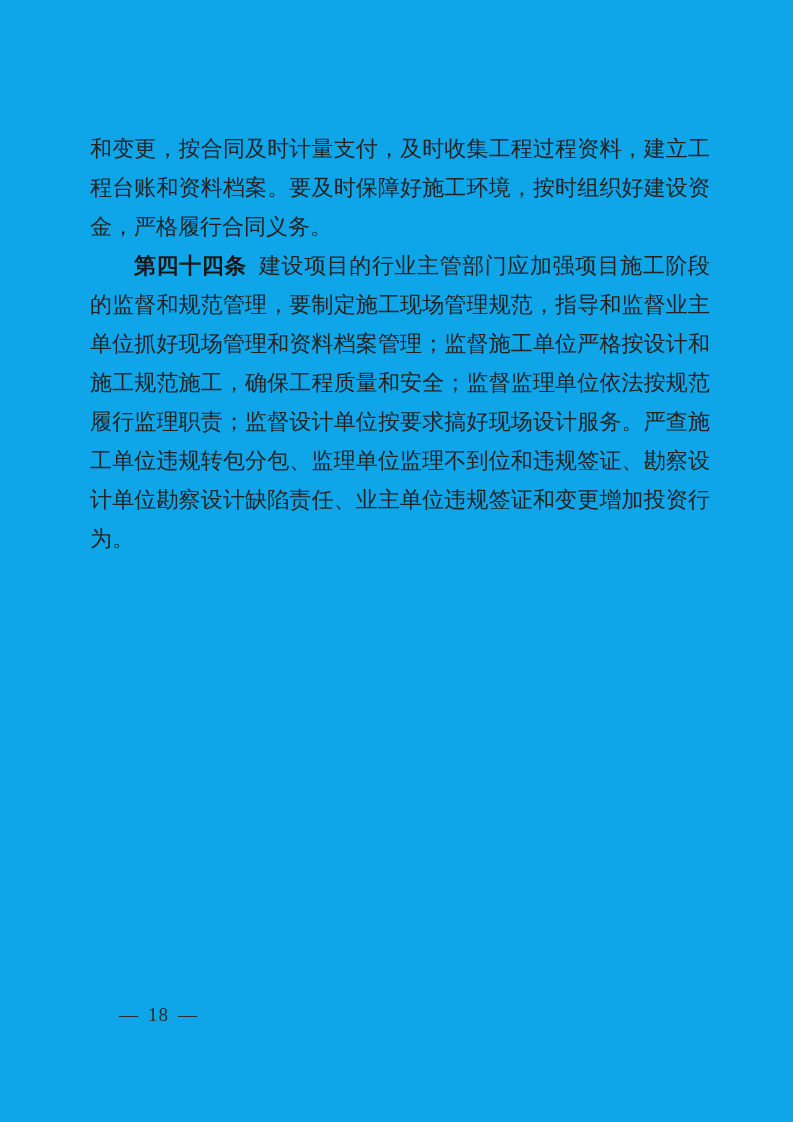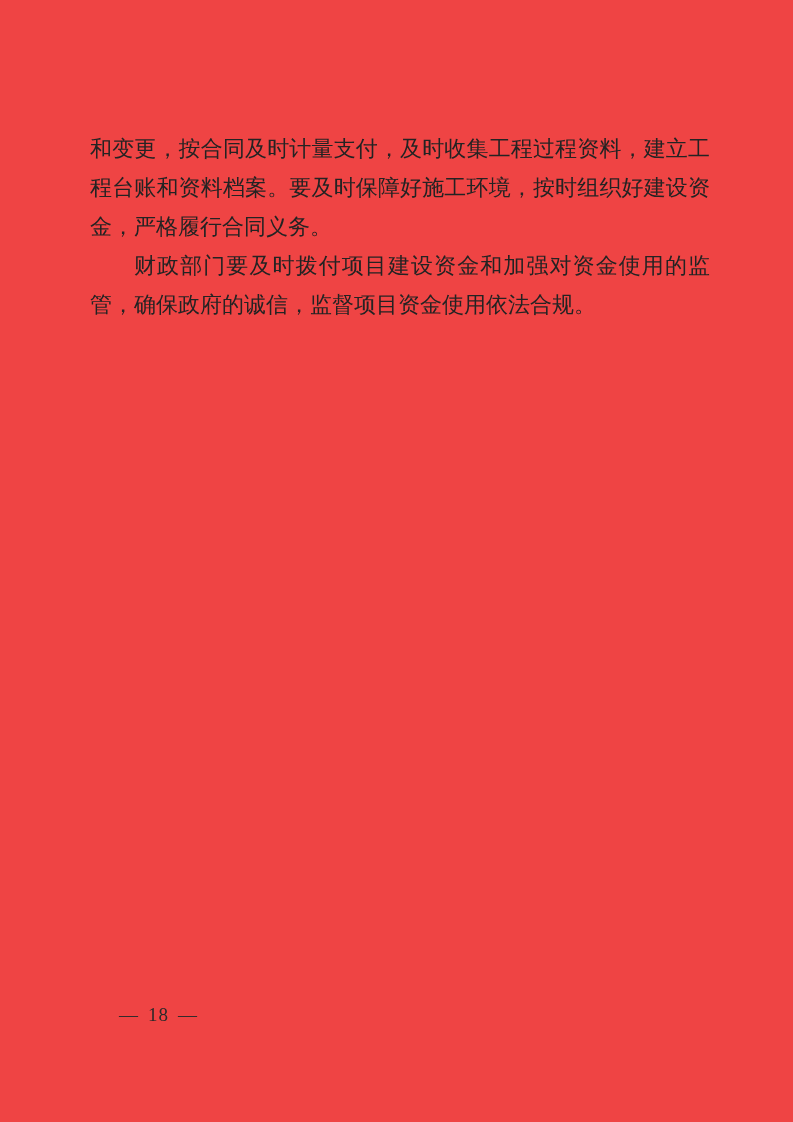--- a/index.html
+++ b/index.html
@@ -4,21 +4,21 @@
 <style>
   html, body {
     margin: 0;
     padding: 0;
     background: #ffffff;
   }
   .page {
     position: relative;
     width: 793px;
     height: 1122px;
-    background: #ef4444;
+    background: #0ea5e9;
     overflow: hidden;
     font-family: "Liberation Serif", "DejaVu Serif", serif;
   }
   .text-block {
     position: absolute;
     left: 90px;
     top: 129px;
     width: 620px;
     font-size: 22px;
     line-height: 39px;
@@ -52,22 +52,22 @@
 </style>
 </head>
 <body>
 
 <div class="page">
 
   <div class="text-block">
 
     <p><span>和变更，按合同及时计量支付，及时收集工程过程资料，建立工程台账和资料档案。要及时保障好施工环境，按时组织好建设资金，严格履行合同义务。</span></p>
 
+    <p class="indent"><span class="para-heading">第四十四条</span><span>建设项目的行业主管部门应加强项目施工阶段的监督和规范管理，要制定施工现场管理规范，指导和监督业主单位抓好现场管理和资料档案管理；监督施工单位严格按设计和施工规范施工，确保工程质量和安全；监督监理单位依法按规范履行监理职责；监督设计单位按要求搞好现场设计服务。严查施工单位违规转包分包、监理单位监理不到位和违规签证、勘察设计单位勘察设计缺陷责任、业主单位违规签证和变更增加投资行为。</span></p>
 
-    <p class="indent"><span>财政部门要及时拨付项目建设资金和加强对资金使用的监管，确保政府的诚信，监督项目资金使用依法合规。</span></p>
 
 
 
 
   </div>
 
   <div class="page-footer"><span>—</span><span class="page-number">18</span><span>—</span></div>
 
 </div>
 

